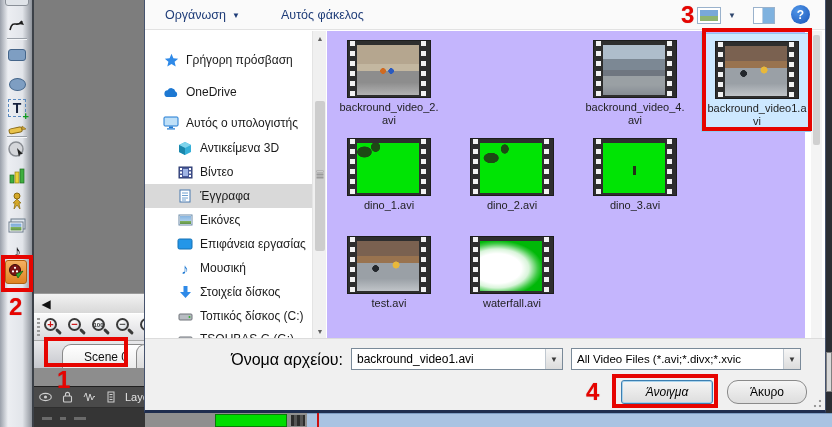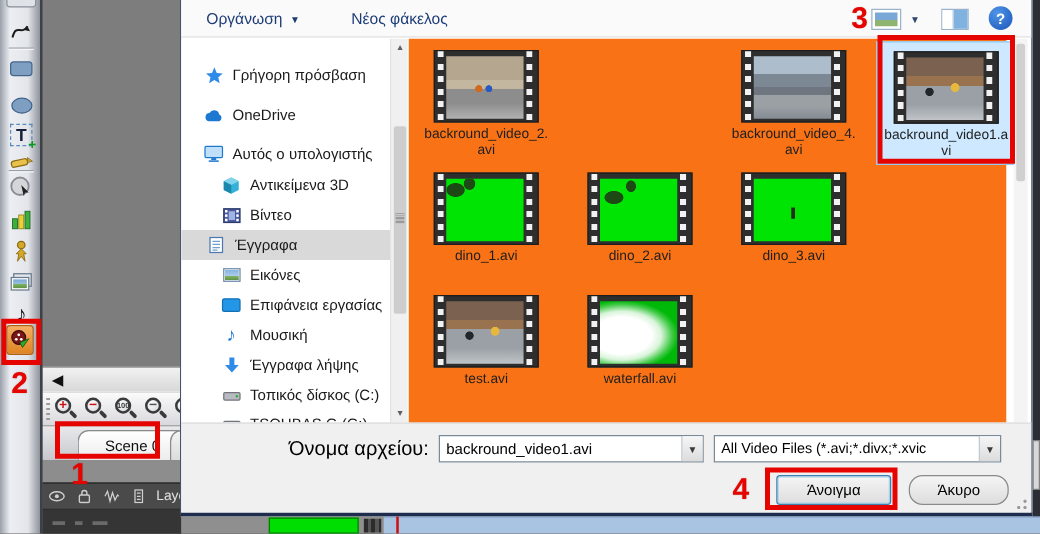--- a/index.html
+++ b/index.html
@@ -81,30 +81,30 @@
   .pane-icon{position:absolute;left:608px;top:7px;width:22px;height:17px;border:1px solid #9ab2cc;background:#fff;display:flex;}
   .pane-icon .l{width:45%;height:100%;background:#fff;border-right:1px solid #bcd0e4;}
   .pane-icon .r{width:55%;height:100%;background:#7fb2df;}
   .help-btn{position:absolute;left:646px;top:5px;width:19px;height:19px;border-radius:50%;
     background:radial-gradient(circle at 35% 30%,#4f95e8,#1a55b8);color:#fff;font-weight:bold;font-size:12px;
     display:flex;align-items:center;justify-content:center;}
 
   
   .navpane{position:absolute;left:0;top:31px;width:172px;height:307px;background:#ffffff;overflow:hidden;}
   .nav-item{position:absolute;height:24px;display:flex;align-items:center;gap:7px;font-size:12px;color:#1a1a1a;white-space:nowrap;}
-  .nav-item.selected{background:#d9d9d9;left:0 !important;padding-left:20px;width:172px;}
+  .nav-item.selected{background:#d9d9d9;left:0 !important;padding-left:32px;width:172px;}
   .nicon{width:16px;height:16px;flex:0 0 16px;display:flex;align-items:center;justify-content:center;}
   .navscroll{position:absolute;left:167px;top:31px;width:14px;height:307px;background:#f0f0f0;border-left:1px solid #e4e4e4;}
   .navscroll .arr{position:absolute;left:0;width:14px;height:14px;color:#606060;font-size:7px;display:flex;align-items:center;justify-content:center;}
   .navscroll .thumb{position:absolute;left:2px;top:70px;width:10px;height:150px;background:#cdcdcd;border-radius:2px;}
   .navscroll .thumb::after{content:"";position:absolute;left:2px;top:70px;width:6px;height:1px;
     box-shadow:0 0 0 .5px #9a9a9a,0 3px 0 .5px #9a9a9a,0 6px 0 .5px #9a9a9a;}
 
   
-  .filegrid{position:absolute;left:182px;top:31px;width:478px;height:321px;background:#f97316;}
+  .filegrid{position:absolute;left:182px;top:31px;width:478px;height:321px;background:#c4b5fd;}
   .file-item{position:absolute;width:112px;display:flex;flex-direction:column;align-items:center;}
   .file-item.selected-bg{background:#cde8ff;border:1px solid #90c8f0;}
   .filmstrip{width:84px;height:58px;background:#2e2e2e;display:flex;border:1px solid #1d1d1d;}
   .sprk{width:9px;height:100%;background:repeating-linear-gradient(180deg,#f2f2f2 0 5px,#2e2e2e 5px 10px);
     border-left:2px solid #2e2e2e;border-right:2px solid #2e2e2e;}
   .frame{width:62px;height:50px;margin-top:4px;}
   .caption{width:104px;margin-top:3px;font-size:11px;line-height:13px;color:#1e1e1e;text-align:center;overflow-wrap:anywhere;}
   .t-street2{background:
     radial-gradient(circle at 42% 52%,#d06a20 0 6%,transparent 7%),
     radial-gradient(circle at 55% 52%,#2a5ac0 0 6%,transparent 7%),
@@ -138,21 +138,21 @@
   .fname-label{position:absolute;left:80px;top:12px;width:118px;text-align:right;font-size:16px;color:#000;}
   .combo{position:absolute;top:9px;height:22px;background:#fff;border:1px solid #7a8a99;display:flex;align-items:center;}
   .combo .val{flex:1;font-size:12px;color:#000;padding:0 5px;white-space:nowrap;overflow:hidden;}
   .combo .arrowbox{width:17px;height:100%;background:linear-gradient(#f6f6f6,#dcdcdc);border-left:1px solid #c0c8d0;
     display:flex;align-items:center;justify-content:center;font-size:8px;color:#3a3a3a;}
   .combo.fname{left:206px;width:212px;}
   .combo.ftype{left:426px;width:230px;background:#fff;}
   .btn{position:absolute;top:41px;height:24px;background:linear-gradient(#f5f5f5,#dddddd);
     border:1px solid #8a8a8a;border-radius:3px;font-size:12px;color:#000;
     display:flex;align-items:center;justify-content:center;}
-  .btn.open{left:476px;width:92px;border:1px solid #3c7fb1;box-shadow:inset 0 0 0 1px #a8d2ec;}
+  .btn.open{left:476px;width:92px;border:1px solid #3c7fb1;box-shadow:inset 0 0 0 1px #a8d2ec;font-style:italic;}
   .btn.cancel{left:582px;width:80px;border-radius:11px;}
   .gripdots{position:absolute;right:3px;bottom:2px;width:12px;height:12px;
     background:
      radial-gradient(circle at 10px 10px,#9a9a9a 1px,transparent 1.6px),
      radial-gradient(circle at 10px 5px,#9a9a9a 1px,transparent 1.6px),
      radial-gradient(circle at 5px 10px,#9a9a9a 1px,transparent 1.6px);}
 
   
   .redbox{position:absolute;border:4px solid #e60400;z-index:30;}
 </style>
@@ -333,21 +333,21 @@
   </div>
 
   <div class="abs dialog">
 
     <div class="cmdbar">
       <div class="cmd-btn" style="left:14px">
         <span>Οργάνωση</span>
           <span class="caret">▼</span>
       </div>
       <div class="cmd-btn" style="left:130px">
-        <span>Νέος φάκελος</span>
+        <span>Αυτός φάκελος</span>
       </div>
       <div class="views-icon">
           <div class="pic"></div>
         </div>
       <div class="views-caret">▼</div>
       <div class="pane-icon">
           <div class="l"></div>
           <div class="r"></div>
         </div>
       <div class="help-btn">?</div>
@@ -442,21 +442,21 @@
             <span style="color:#1d78d2;font-size:15px">♪</span>
           </span>
         <span>Μουσική</span>
       </div>
       <div class="nav-item" style="left:32px;top:249px">
         <span class="nicon">
             <svg width="13" height="14" viewBox="0 0 13 14">
               <path d="M4.5 1 h4 v6 h3.5 L6.5 13 L1 7 h3.5 Z" fill="#2f8ae8"></path>
             </svg>
           </span>
-        <span>Έγγραφα λήψης</span>
+        <span>Στοιχεία δίσκος</span>
       </div>
       <div class="nav-item" style="left:32px;top:273px">
         <span class="nicon">
             <svg width="15" height="11" viewBox="0 0 15 11">
               <rect x="1" y="3" width="13" height="6" rx="1" fill="#b8bcc2" stroke="#70747a"></rect>
               <circle cx="11.5" cy="6" r="1" fill="#2fae2f"></circle>
             </svg>
           </span>
         <span>Τοπικός δίσκος (C:)</span>
       </div>

